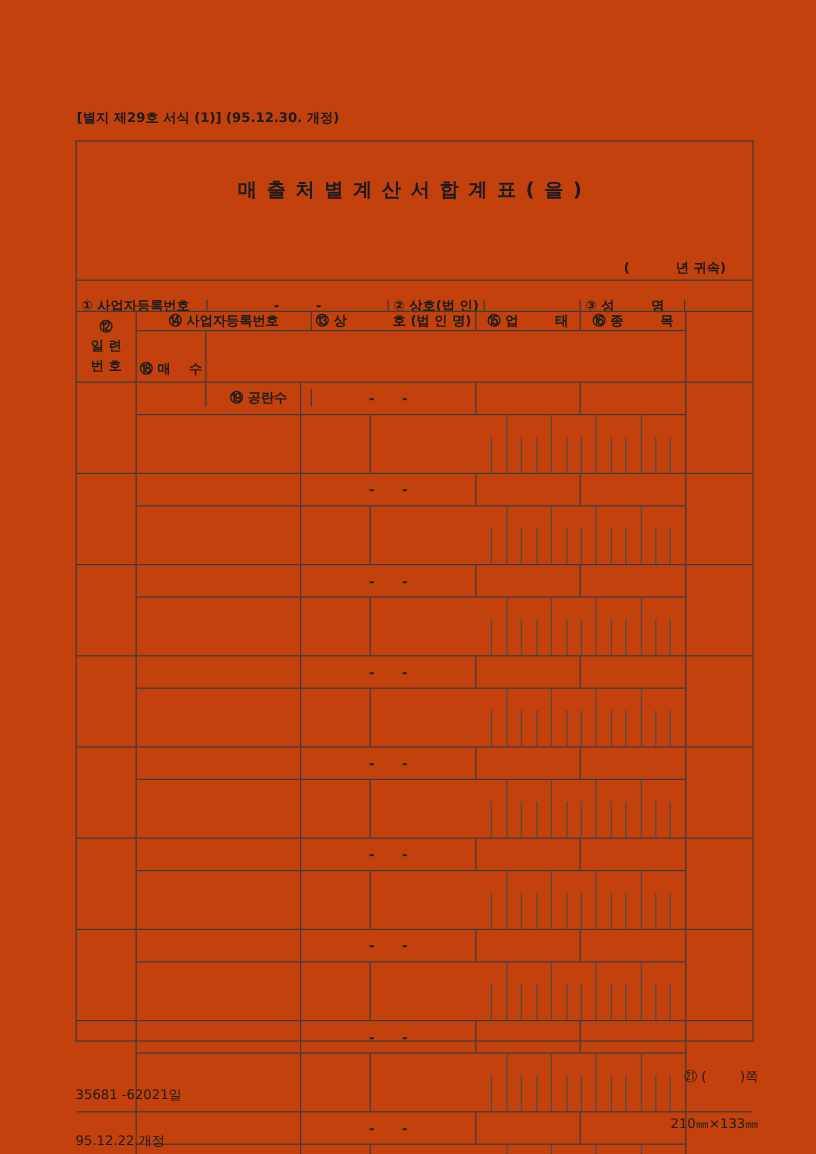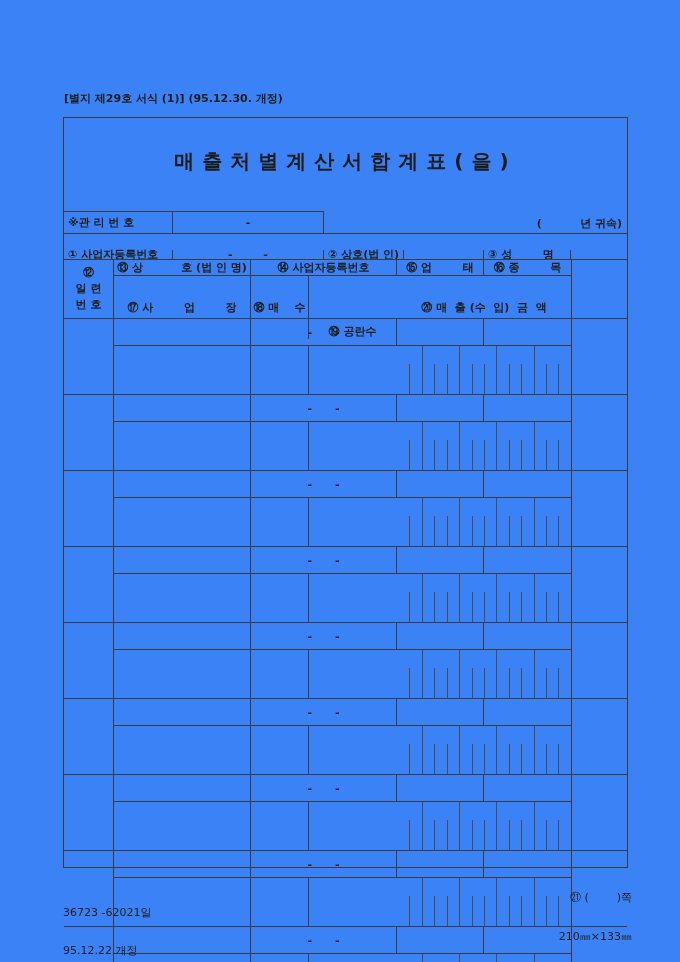--- a/index.html
+++ b/index.html
@@ -2,37 +2,37 @@
 <html><head>
 <meta charset="utf-8">
 <style>
   * { box-sizing: border-box; margin: 0; padding: 0; }
   html,body { background:#fff; }
   body {
     width: 680px; height: 962px;
     font-family: "DejaVu Sans", "Liberation Sans", sans-serif;
     color: #1c1c1c;
   }
-  .page { position: relative; width: 680px; height: 962px; background: #3b82f6; overflow: hidden; }
+  .page { position: relative; width: 680px; height: 962px; background: #c2410c; overflow: hidden; }
 
   .top-label { position:absolute; left:64px; top:91px; font-size:11px; font-weight:bold; white-space:pre; }
 
   .form-box { position:absolute; left:63px; top:117px; width:565px; height:751px; border:1px solid #3c3c3c; }
 
   .title { position:absolute; top:30px; left:0; right:0; text-align:center;
-           font-size:20px; font-weight:bold; letter-spacing:8px; white-space:pre; }
+           font-size:16px; font-weight:bold; letter-spacing:8px; white-space:pre; }
 
   .lbl { font-size:11px; font-weight:bold; white-space:pre; }
 
   
   .mgmt-row { position:absolute; top:93px; left:0; width:260px; height:22px;
               border-top:1px solid #3c3c3c; display:flex; }
   .mgmt-row .label { width:109px; border-right:1px solid #3c3c3c; display:flex; align-items:center; padding-left:4px; }
   .mgmt-row .value { flex:1; border-right:1px solid #3c3c3c; display:flex; align-items:center; justify-content:center; }
-  .mgmt-year { position:absolute; top:95px; right:5px; height:20px; display:flex; align-items:center; }
+  .mgmt-year { position:absolute; top:95px; right:22px; height:20px; display:flex; align-items:center; }
 
   
   .row2 { position:absolute; top:115px; left:0; width:563px; height:26px;
           border-top:1px solid #3c3c3c; display:flex; }
   .row2 > div { border-right:1px solid #3c3c3c; display:flex; align-items:center;margin-top:16px; }
   .row2 .c-label { padding-left:4px; }
   .row2 .c-val { justify-content:center; }
   .r2-1 { width:109px; } .r2-2 { width:151px; } .r2-3 { width:80px; }
   .r2-4 { width:80px; } .r2-5 { width:87px; } .r2-6 { flex:1; border-right:none !important; }
 
@@ -78,53 +78,47 @@
 <body>
 
 <div class="page">
 
   <div class="top-label lbl" style="font-weight:bold;">[별지 제29호 서식 (1)] (95.12.30. 개정)</div>
 
   <div class="form-box">
 
     <div class="title">매출처별계산서합계표(을)</div>
 
-    <div class="mgmt-row">
-      <div class="label lbl">※관 리 번 호</div>
-      <div class="value lbl">-</div>
-    </div>
     <div class="mgmt-year lbl">(          년 귀속)</div>
 
     <div class="row2">
       <div class="r2-1 c-label lbl">① 사업자등록번호</div>
       <div class="r2-2 c-val lbl">-        -</div>
       <div class="r2-3 c-label lbl">② 상호(법 인)</div>
       <div class="r2-4 c-val lbl"></div>
       <div class="r2-5 c-label lbl">③ 성        명</div>
       <div class="r2-6 c-val lbl"></div>
     </div>
 
     <div class="thead">
       <div class="col-serial">
         <div class="serial-hdr lbl">⑫
 일 련
 번 호</div>
       </div>
       <div class="col-mid">
         <div class="sub1">
+          <div class="hcell center w-regno lbl">⑭ 사업자등록번호</div>
           <div class="hcell center w-company lbl">⑬ 상          호 (법 인 명)</div>
-          <div class="hcell center w-regno lbl">⑭ 사업자등록번호</div>
           <div class="hcell center w-btype lbl">⑮ 업        태</div>
           <div class="hcell center w-bitem lbl last">⑯ 종        목</div>
         </div>
         <div class="sub2">
-          <div class="hcell center w-workplace lbl">⑰ 사        업        장</div>
           <div class="hcell center w-sheets lbl">⑱ 매    수</div>
           <div class="hcell center w-blanks lbl">⑲ 공란수</div>
-          <div class="hcell center w-amount lbl last">⑳ 매  출 (수  입)  금  액</div>
         </div>
       </div>
     </div>
 
     <div class="tbody">
         <div class="group">
     <div class="col-serial dcell" style="border-right:1px solid #3c3c3c;"></div>
     <div class="col-mid">
       <div class="sub1">
         <div class="dcell w-company"></div>
@@ -418,21 +412,21 @@
               </div>
       </div>
     </div>
     <div class="col-remarks dcell last"></div>
   </div>
       </div>
 
   </div>
 
   <div class="footer-left">
-    <div>36723 -62021일</div>
+    <div>35681 -62021일</div>
     <div>95.12.22.개정</div>
   </div>
 
   <div class="footer-right">
     <div>㉑ (        )쪽</div>
     <div>210㎜×133㎜</div>
     
   </div>
 
 </div>

